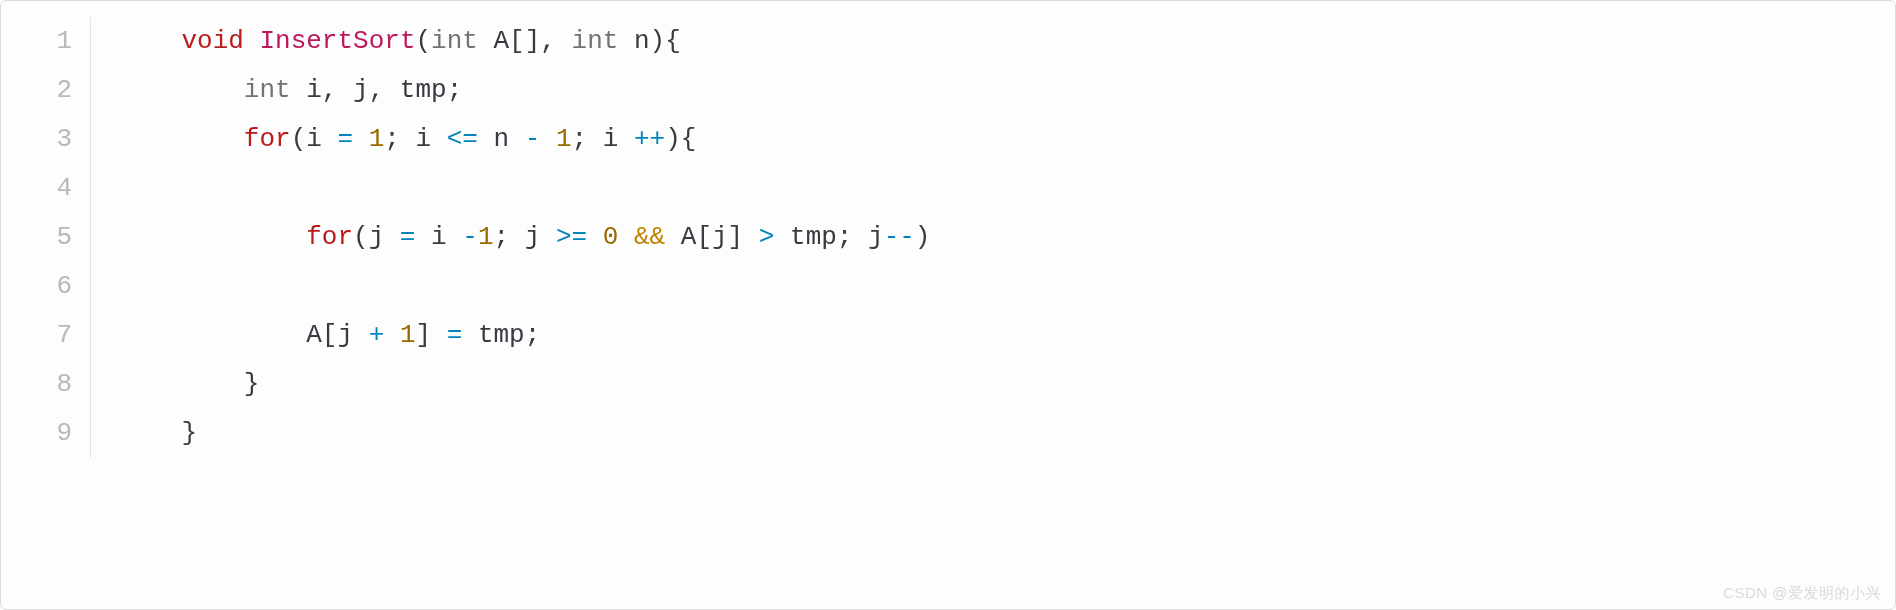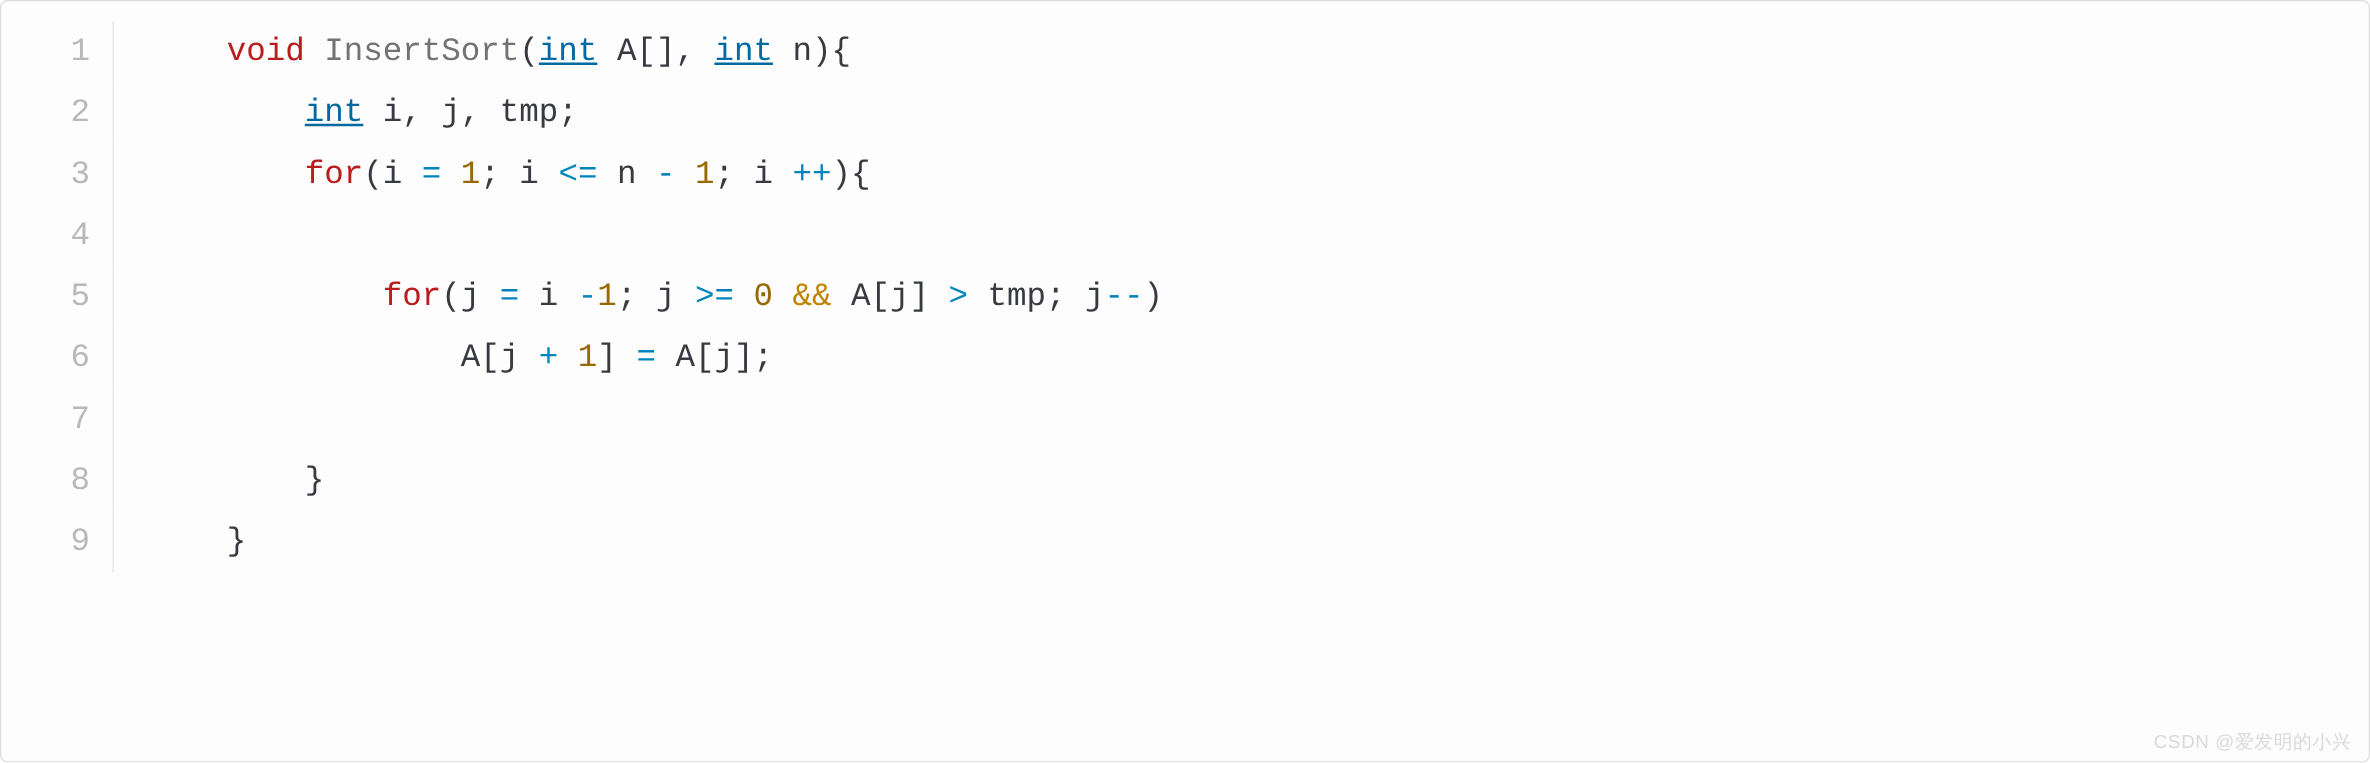--- a/index.html
+++ b/index.html
@@ -32,22 +32,22 @@
     padding-right: 18px;
     box-sizing: border-box;
     user-select: none;
     border-right: 1px solid #e5e5e5;
     margin-right: 28px;
   }
   .code-content {
     color: #383a42;
   }
   .tok-keyword   { color: #b91c1c; }
-  .tok-type      { color: #0369a1; text-decoration: underline; }
-  .tok-funcname  { color: #737373; }
+  .tok-type      { color: #737373; }
+  .tok-funcname  { color: #be185d; }
   .tok-number    { color: #986801; }
   .tok-operator  { color: #0184bc; }
   .tok-logical   { color: #c18401; }
   .tok-plain     { color: #383a42; }
   .watermark {
     position: absolute;
     right: 14px;
     bottom: 6px;
     font-family: Arial, sans-serif;
     font-size: 15px;
@@ -58,18 +58,18 @@
 </style>
 </head>
 <body>
 
 <div class="code-container" id="code-container">
   <div class="code-line"><span class="gutter">1</span><span class="code-content"><span>    </span><span class="tok-keyword">void</span><span class="tok-plain"> </span><span class="tok-funcname">InsertSort</span><span class="tok-plain">(</span><span class="tok-type">int</span><span class="tok-plain"> A[], </span><span class="tok-type">int</span><span class="tok-plain"> n</span><span class="tok-plain">)</span><span class="tok-plain">{</span></span></div>
     <div class="code-line"><span class="gutter">2</span><span class="code-content"><span>        </span><span class="tok-type">int</span><span class="tok-plain"> i, j, tmp;</span></span></div>
     <div class="code-line"><span class="gutter">3</span><span class="code-content"><span>        </span><span class="tok-keyword">for</span><span class="tok-plain">(i </span><span class="tok-operator">=</span><span class="tok-plain"> </span><span class="tok-number">1</span><span class="tok-plain">; i </span><span class="tok-operator">&lt;=</span><span class="tok-plain"> n </span><span class="tok-operator">-</span><span class="tok-plain"> </span><span class="tok-number">1</span><span class="tok-plain">; i </span><span class="tok-operator">++</span><span class="tok-plain">){</span></span></div>
     <div class="code-line"><span class="gutter">4</span></div>
     <div class="code-line"><span class="gutter">5</span><span class="code-content"><span>            </span><span class="tok-keyword">for</span><span class="tok-plain">(j </span><span class="tok-operator">=</span><span class="tok-plain"> i </span><span class="tok-operator">-</span><span class="tok-number">1</span><span class="tok-plain">; j </span><span class="tok-operator">&gt;=</span><span class="tok-plain"> </span><span class="tok-number">0</span><span class="tok-plain"> </span><span class="tok-logical">&amp;&amp;</span><span class="tok-plain"> A[j] </span><span class="tok-operator">&gt;</span><span class="tok-plain"> tmp; j</span><span class="tok-operator">--</span><span class="tok-plain">)</span></span></div>
-    <div class="code-line"><span class="gutter">6</span><span class="code-content"><span>                </span><span class="tok-plain">A[j </span><span class="tok-operator">+</span><span class="tok-plain"> </span><span class="tok-number">1</span><span class="tok-plain">] </span><span class="tok-operator">=</span><span class="tok-plain"> A[j];</span></span></div>
-    <div class="code-line"><span class="gutter">7</span></div>
+    <div class="code-line"><span class="gutter">6</span></div>
+    <div class="code-line"><span class="gutter">7</span><span class="code-content"><span>            </span><span class="tok-plain">A[j </span><span class="tok-operator">+</span><span class="tok-plain"> </span><span class="tok-number">1</span><span class="tok-plain">] </span><span class="tok-operator">=</span><span class="tok-plain"> tmp;</span></span></div>
     <div class="code-line"><span class="gutter">8</span><span class="code-content"><span>        </span><span class="tok-plain">}</span></span></div>
     <div class="code-line"><span class="gutter">9</span><span class="code-content"><span>    </span><span class="tok-plain">}</span></span></div>
     <div class="watermark">CSDN @爱发明的小兴</div>
 </div>
 
 </body></html>

